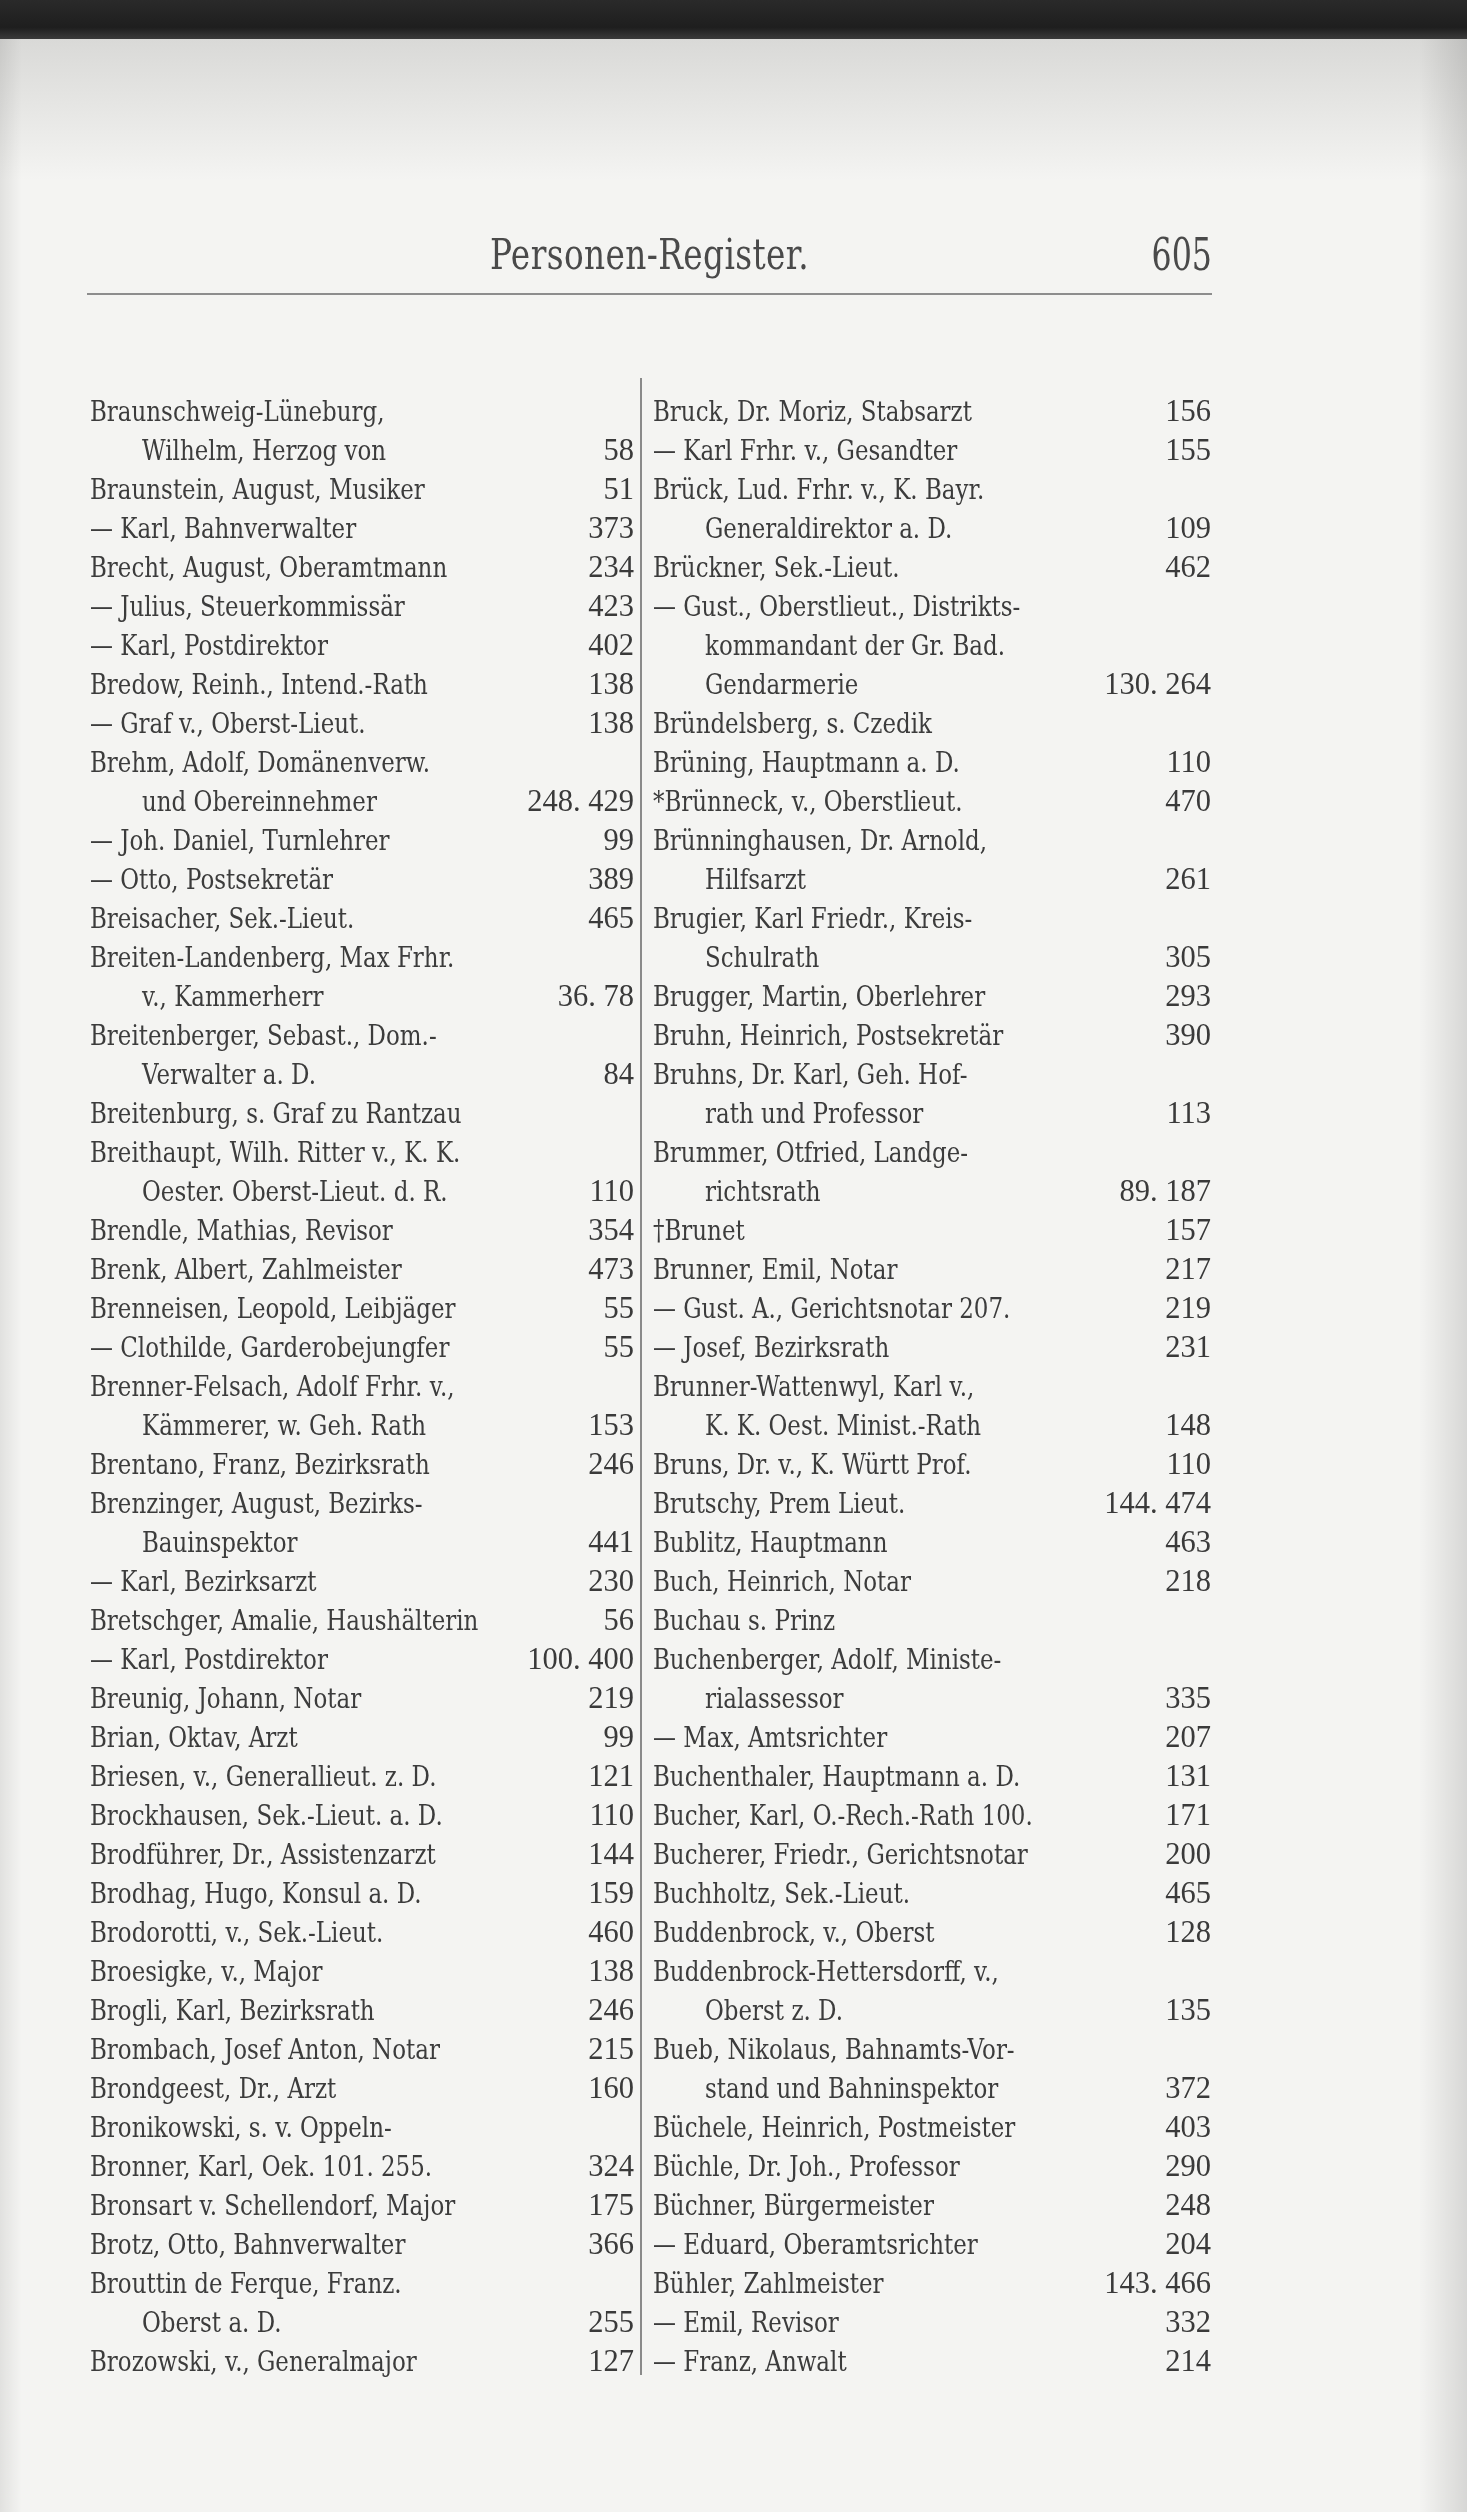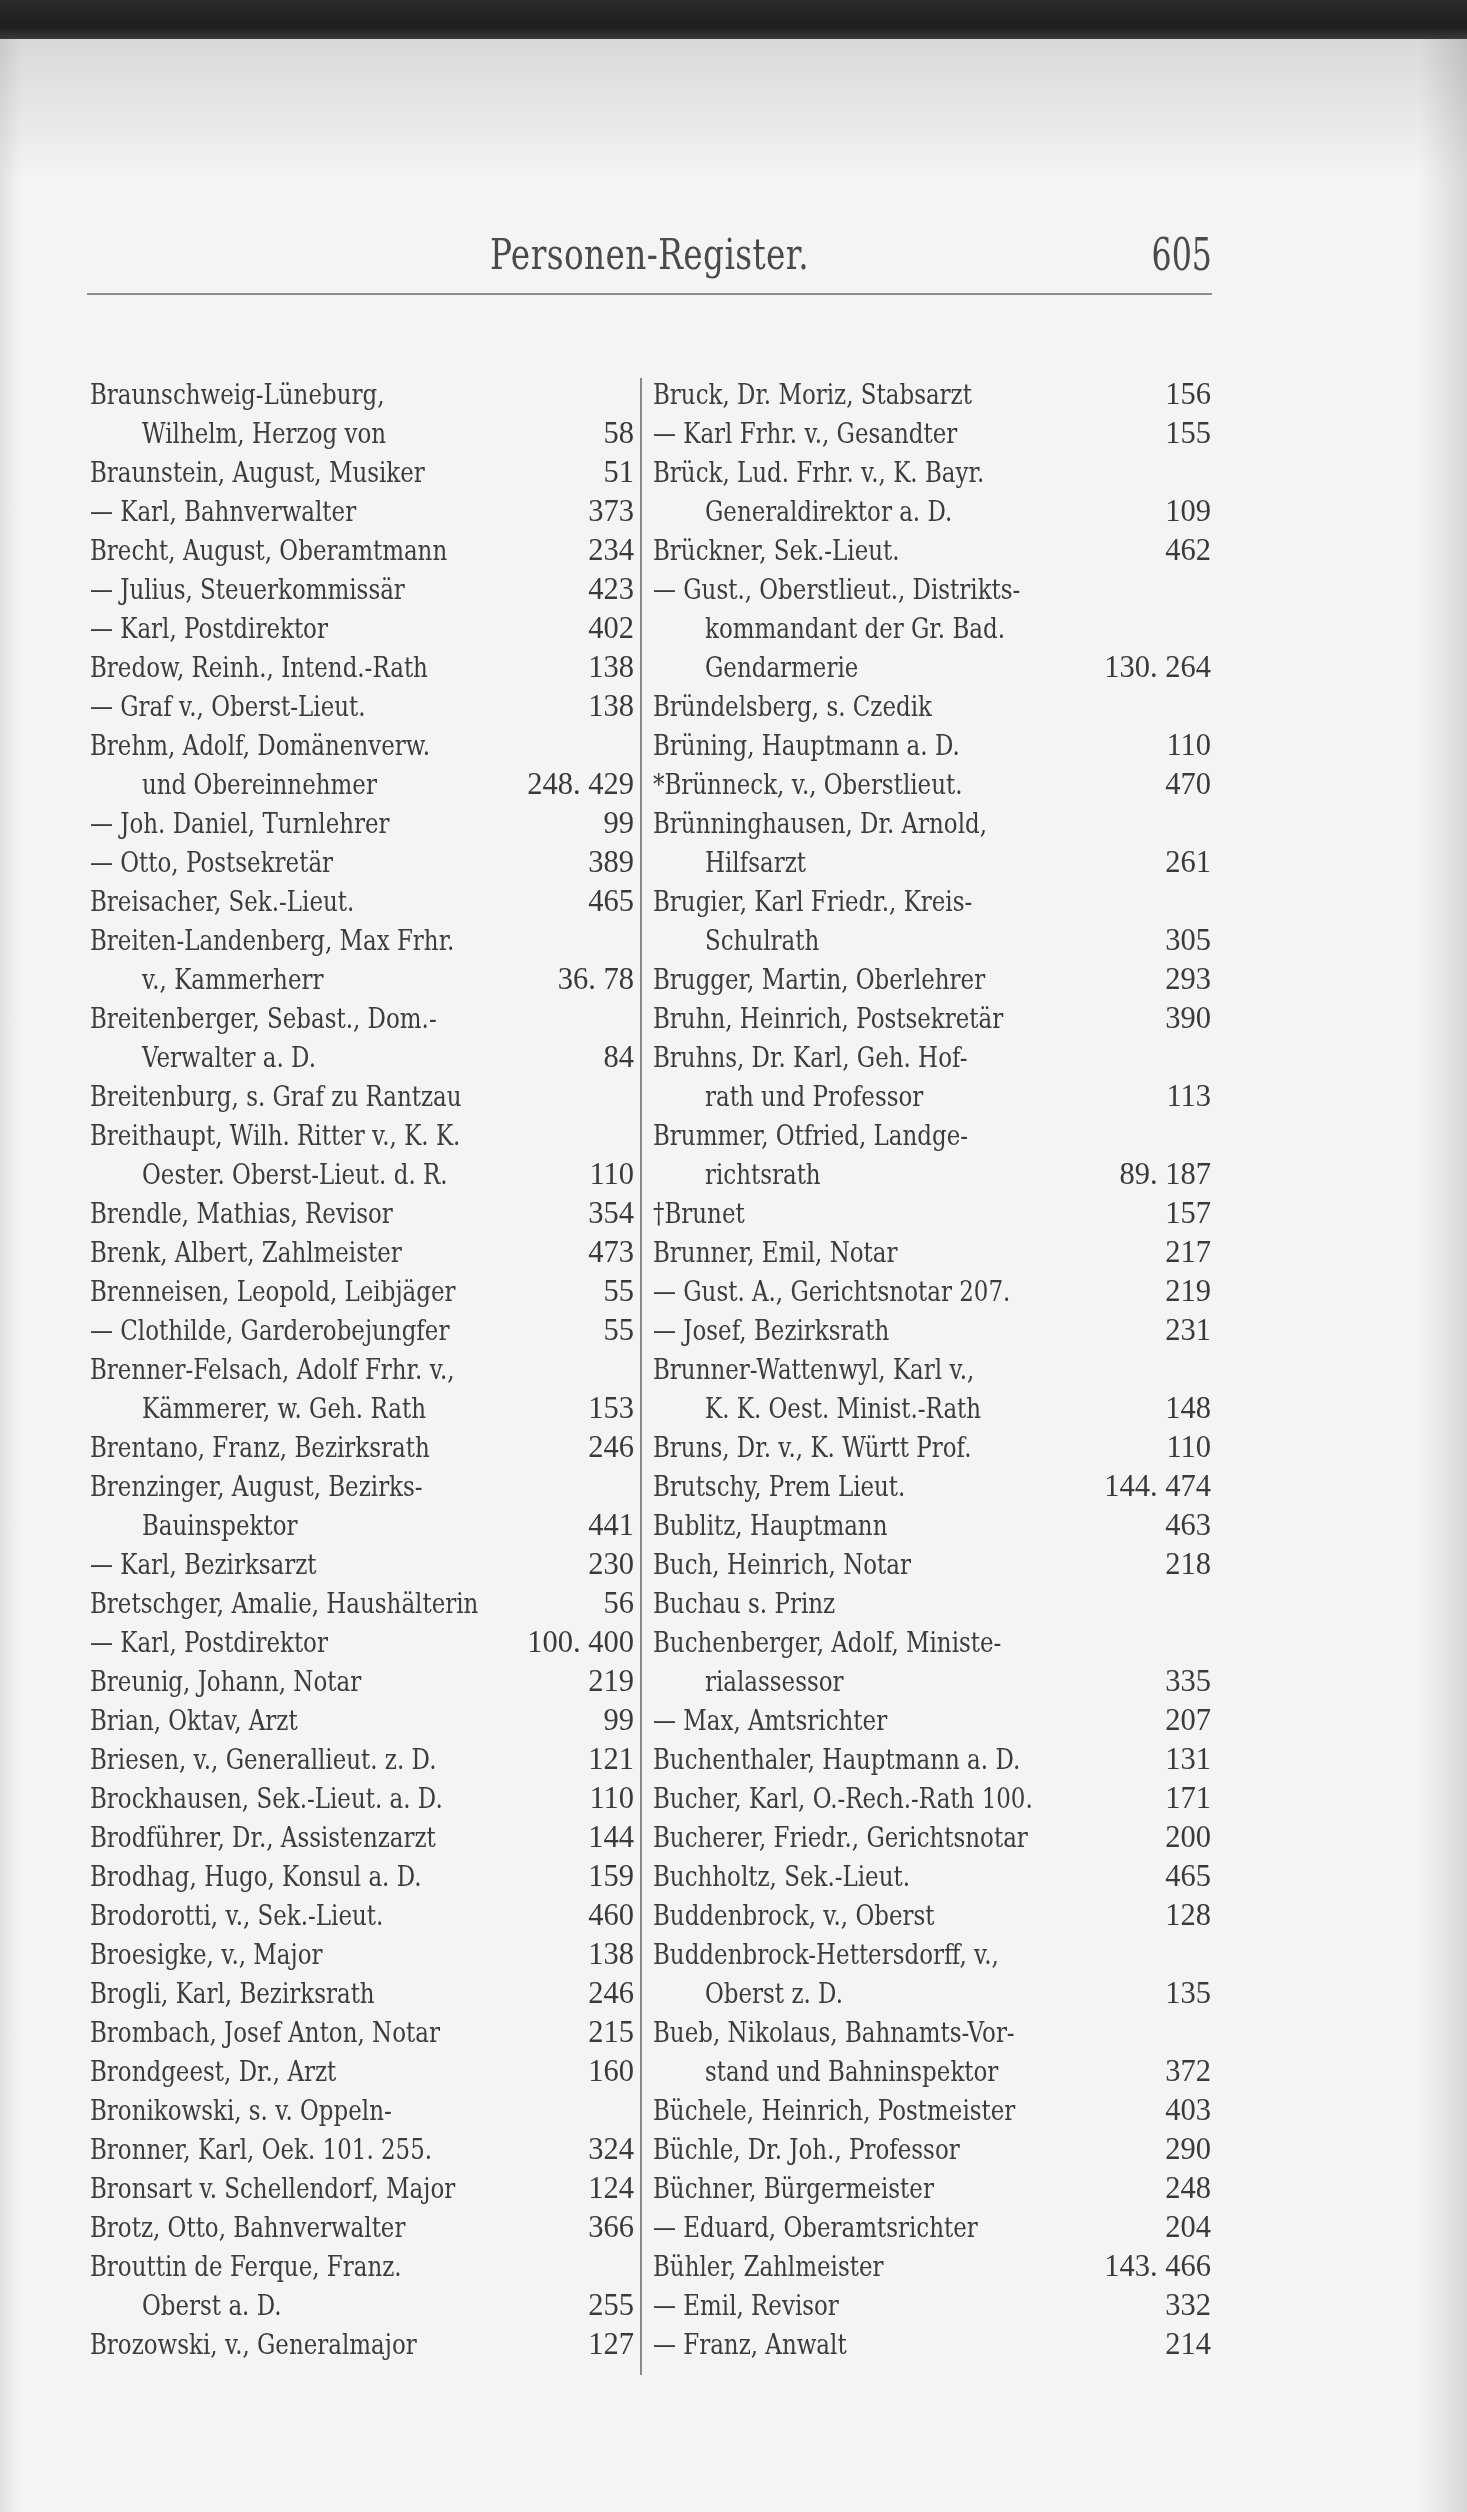--- a/index.html
+++ b/index.html
@@ -36,21 +36,21 @@
   .header-page {
     position: absolute; right: 0; top: 9.8px;
     font-family: "DejaVu Serif", serif; font-size: 44px; color: #4a4a4a;
     transform: scaleX(0.72); transform-origin: right center;
   }
   .header-rule {
     position: absolute; left: 87px; top: 293px; width: 1125px; height: 2.2px;
     background: #8d8d8d;
   }
   .col {
-    position: absolute; top: 375px; text-align: right;
+    position: absolute; top: 392px; text-align: right;
   }
   .col-left { left: 90px; width: 544px; }
   .col-right { left: 653px; width: 558px; text-decoration: underline; }
   .divider {
     position: absolute; left: 640px; top: 378px; width: 1.6px; height: 1997px;
     background: #8a8a8a;
   }
   .row {
     position: relative; height: 39px; line-height: 39px;
     font-size: 28px; white-space: nowrap;
@@ -259,21 +259,21 @@
     <div class="row">
       <span class="txt">Bronikowski, s. v. Oppeln-</span>
       <span class="num"></span>
     </div>
     <div class="row">
       <span class="txt">Bronner, Karl, Oek. 101. 255.</span>
       <span class="num">324</span>
     </div>
     <div class="row">
       <span class="txt">Bronsart v. Schellendorf, Major</span>
-      <span class="num">124</span>
+      <span class="num">175</span>
     </div>
     <div class="row">
       <span class="txt">Brotz, Otto, Bahnverwalter</span>
       <span class="num">366</span>
     </div>
     <div class="row">
       <span class="txt">Brouttin de Ferque, Franz.</span>
       <span class="num"></span>
     </div>
     <div class="row indent">

